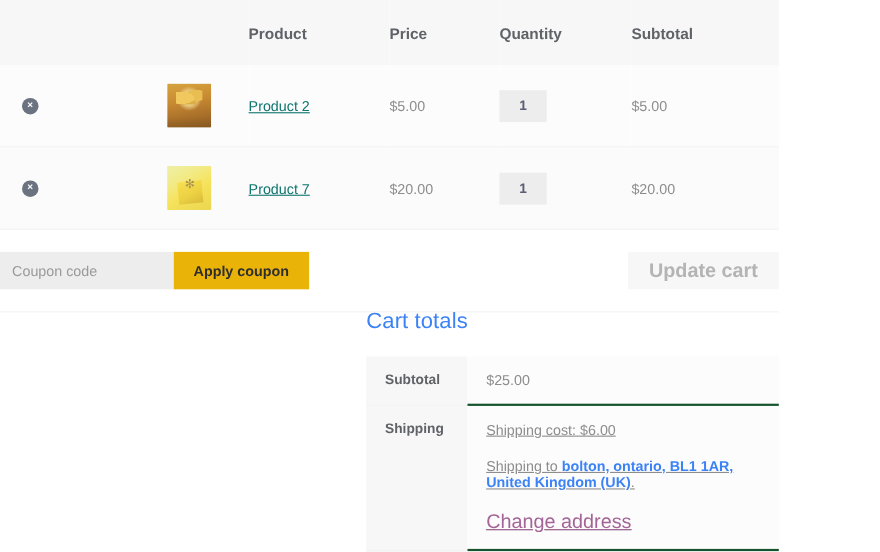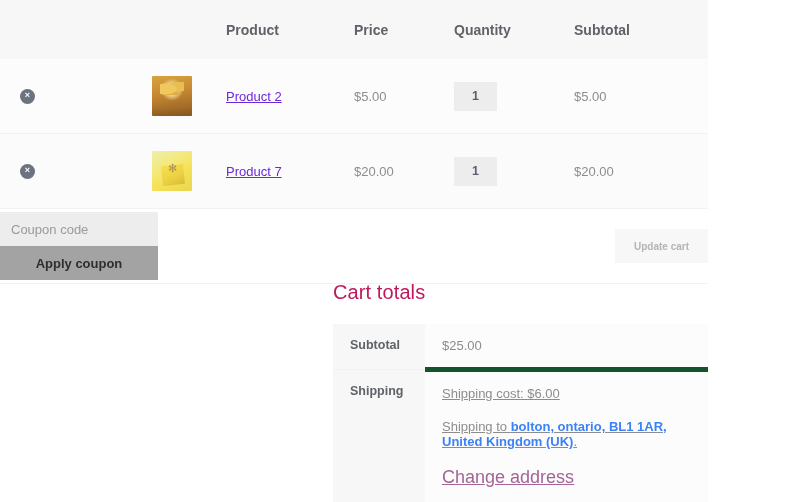--- a/index.html
+++ b/index.html
@@ -123,21 +123,21 @@
   .thumb-b::after {
     content: "✻";
     position: absolute;
     left: 16px; top: 12px;
     font-size: 11px;
     color: #a89255;
     line-height: 1;
   }
 
   .product-link {
-    color: #6d28d9;
+    color: #0f766e;
     text-decoration: underline;
     font-size: 13px;
   }
   .cell-price, .cell-subtotal {
     color: #8d8d8d;
     font-size: 13px;
   }
 
   
   .qty-box {
@@ -161,67 +161,67 @@
     background: #ffffff;
     vertical-align: middle;
   }
   .actions-inner {
     display: flex;
     align-items: center;
     justify-content: space-between;
     width: 708px;
     box-sizing: border-box;
   }
-  .coupon-group { display: flex; align-items: stretch; flex-direction: column; }
+  .coupon-group { display: flex; align-items: stretch; }
   .coupon-input {
     width: 158px;
     height: 34px;
     background: #ededed;
     border: none;
     padding: 0 11px;
     box-sizing: border-box;
     font-family: "Liberation Sans", sans-serif;
     font-size: 13px;
     color: #6d6d6d;
   }
   .coupon-input::placeholder { color: #9a9a9a; }
   .apply-btn {
     height: 34px;
     padding: 0 18px;
-    background: #a3a3a3;
+    background: #eab308;
     border: none;
     color: #2e2e2e;
     font-family: "Liberation Sans", sans-serif;
     font-size: 13px;
     font-weight: bold;
     cursor: pointer;
   }
   .update-btn {
     height: 34px;
     padding: 0 19px;
     background: #f7f7f7;
     border: none;
     color: #b4b4b4;
     font-family: "Liberation Sans", sans-serif;
-    font-size: 10px;
+    font-size: 18px;
     font-weight: bold;
     cursor: default;
   }
 
   
   .totals-wrap {
     position: absolute;
     left: 333px;
     top: 281px;
     width: 375px;
   }
   .totals-title {
     font-size: 20px;
     font-weight: normal;
-    color: #be185d;
+    color: #3b82f6;
     margin: 0 0 20px 0;
     letter-spacing: 0.1px;
   }
   .totals-table {
     width: 375px;
     border-collapse: collapse;
     table-layout: fixed;
   }
   .totals-table th {
     width: 75px;
@@ -235,21 +235,21 @@
     border: none;
     border-bottom: 1px solid #f2f2f2;
   }
   .totals-table td {
     background: #fcfcfc;
     padding: 14px 0 14px 17px;
     font-size: 13px;
     color: #8d8d8d;
     vertical-align: top;
     border: none;
-    border-bottom: 5px solid #14532d;
+    border-bottom: 2px solid #14532d;
   }
   .totals-table tr.row-total th,
   .totals-table tr.row-total td { border-bottom: none; }
   .ship-line { margin: 0 0 18px 0; text-decoration: underline; }
   .ship-line:last-child { margin-bottom: 0; }
   .ship-dest strong { color: #3b82f6; font-weight: bold; }
   .change-link {
     color: #a46497;
     text-decoration: underline;
     font-size: 18px;

